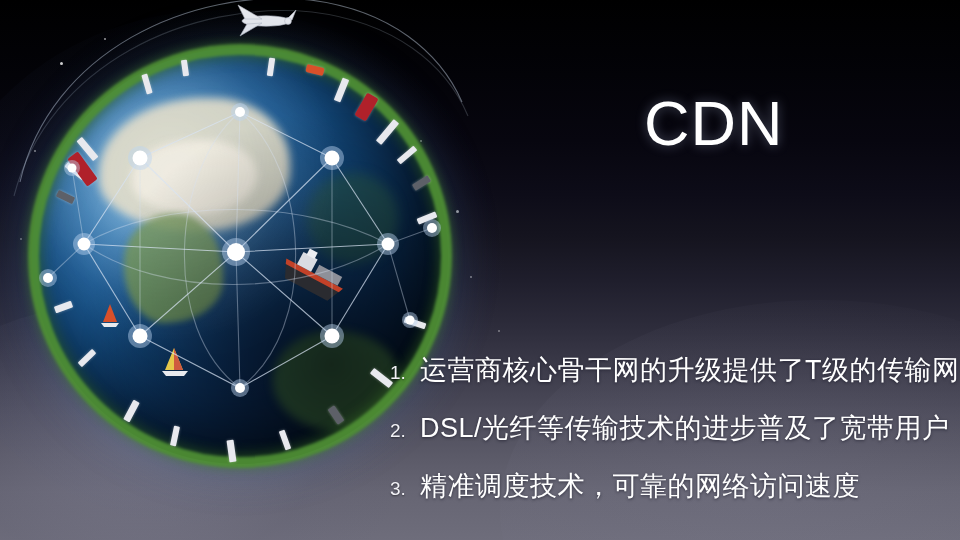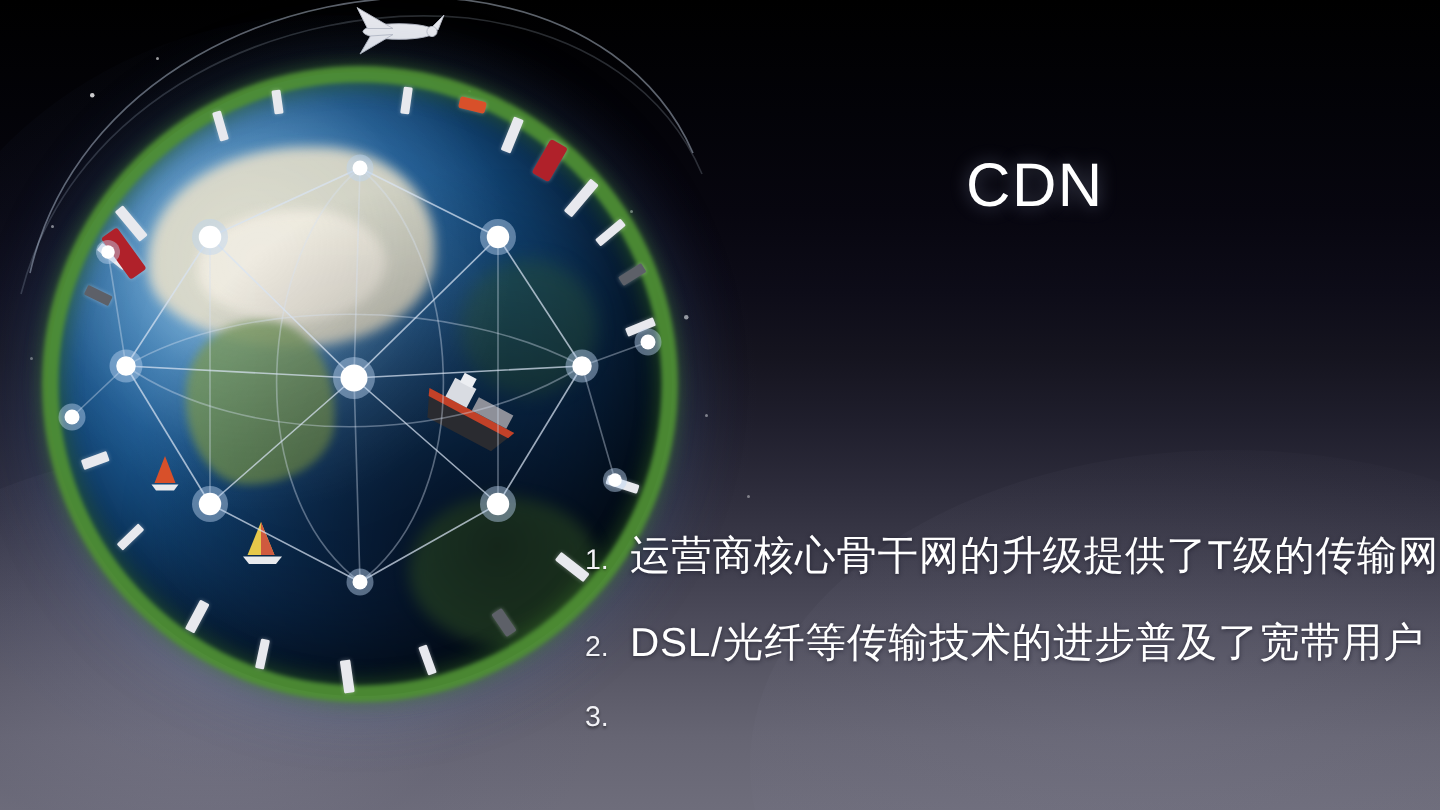--- a/index.html
+++ b/index.html
@@ -62,23 +62,23 @@
   .node{fill:#ffffff;}
   .nodeglow{fill:#bcd4f2;opacity:.45;}
 
   
   #orbit{position:absolute;left:10px;top:-18px;width:470px;height:230px;overflow:visible;}
   .orbitline{stroke:#c9d6e8;stroke-width:1.1;fill:none;opacity:.45;}
   #plane{position:absolute;left:226px;top:2px;width:74px;height:42px;}
   .stars span{position:absolute;background:#fff;border-radius:50%;opacity:.8;}
 
   
-  #title{position:absolute;left:644px;top:92px;font-size:41px;font-weight:300;
+  #title{position:absolute;left:644px;top:92px;font-size:63px;font-weight:300;
     color:#ffffff;letter-spacing:1px;line-height:1;
-    text-shadow:0 0 12px rgba(200,215,255,.35);margin-top:11px;}
+    text-shadow:0 0 12px rgba(200,215,255,.35);}
   #bullets{position:absolute;left:390px;top:352px;width:566px;}
   .bullet{display:flex;align-items:baseline;margin-bottom:22px;}
   .bnum{width:30px;flex:0 0 30px;font-size:19px;color:#f2f2f6;
      text-align:left;text-shadow:0 1px 2px rgba(0,0,0,.5);}
   .btext{font-size:27px;color:#ffffff;letter-spacing:.5px;white-space:nowrap;
      text-shadow:0 1px 3px rgba(20,20,35,.65);}
   #bullets .bullet:last-child{margin-bottom:0;}
 </style>
 </head>
 <body>
@@ -237,16 +237,17 @@
     <div class="bullet">
       <span class="bnum">1.</span>
       <span class="btext">运营商核心骨干网的升级提供了T级的传输网</span>
     </div>
     <div class="bullet">
       <span class="bnum">2.</span>
       <span class="btext">DSL/光纤等传输技术的进步普及了宽带用户</span>
     </div>
     <div class="bullet">
       <span class="bnum">3.</span>
+      <span class="btext">精准调度技术，可靠的网络访问速度</span>
     </div>
   </div>
 
 </div>
 
 </body></html>

